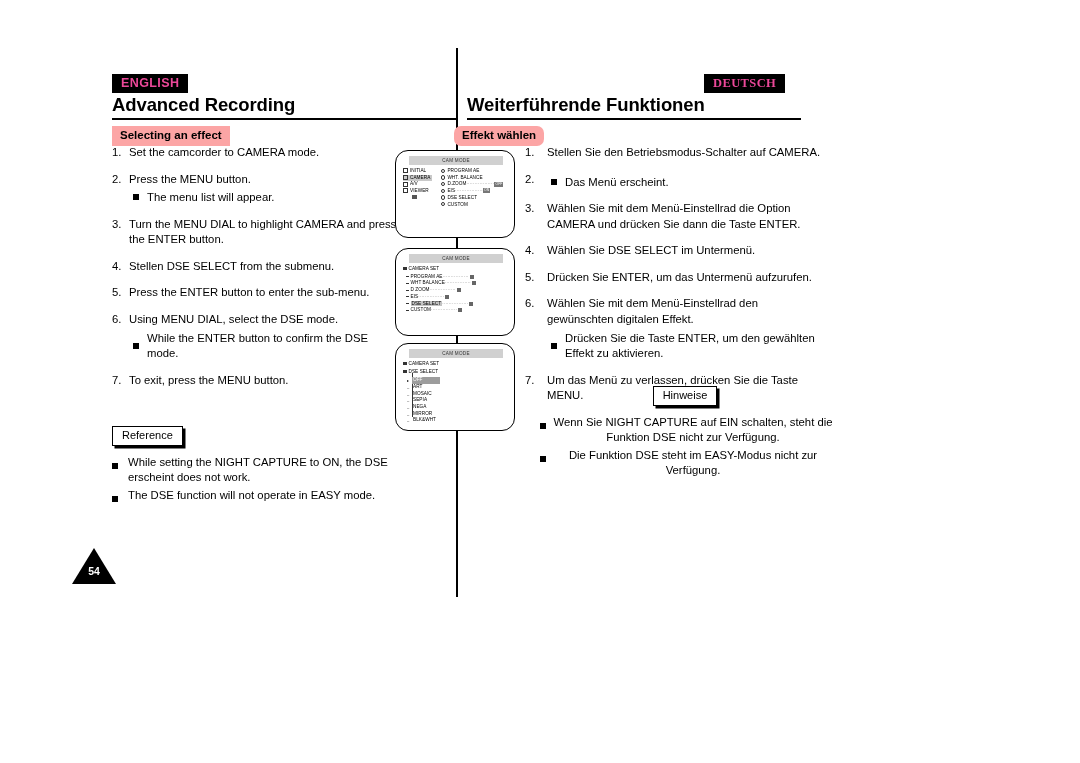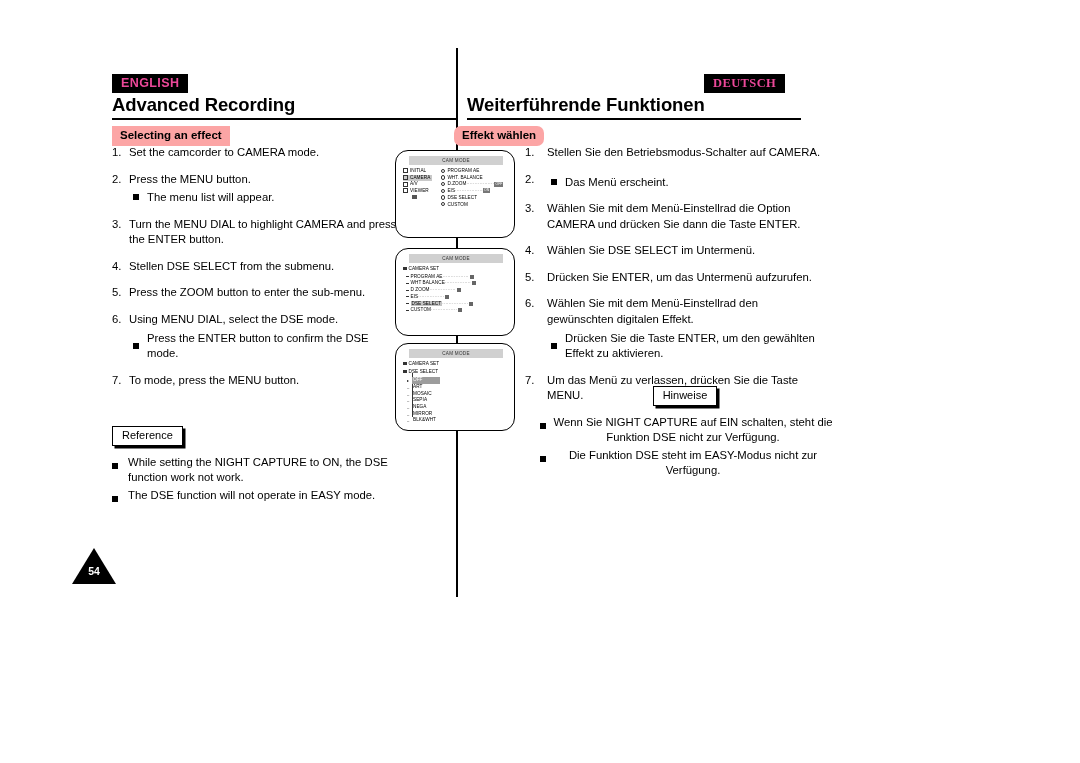--- a/index.html
+++ b/index.html
@@ -374,47 +374,47 @@
       </div>
       <div class="step">
         <div class="step-num">4.</div>
         <div class="step-body">
           <span class="step-text">Stellen DSE SELECT from the submenu.</span>
         </div>
       </div>
       <div class="step">
         <div class="step-num">5.</div>
         <div class="step-body">
-          <span class="step-text">Press the ZOOM button to enter the sub-menu.</span>
+          <span class="step-text">Press the ENTER button to enter the sub-menu.</span>
         </div>
       </div>
       <div class="step">
         <div class="step-num">6.</div>
         <div class="step-body">
           <span class="step-text">Using MENU DIAL, select the DSE mode.</span>
           <div class="sub">
             <span class="sub-bullet"><i></i></span>
-            <span class="sub-text">Press the ENTER button to confirm the DSE mode.</span>
+            <span class="sub-text">While the ENTER button to confirm the DSE mode.</span>
           </div>
         </div>
       </div>
       <div class="step">
         <div class="step-num">7.</div>
         <div class="step-body">
-          <span class="step-text">To mode, press the MENU button.</span>
+          <span class="step-text">To exit, press the MENU button.</span>
         </div>
       </div>
     </div>
 
   <div class="note-block note-en">
     <div class="note-label">Reference</div>
     <div id="notes-en">
         <div class="note-item">
           <span class="note-bullet"><i></i></span>
-          <span class="note-text">While setting the NIGHT CAPTURE to ON, the DSE function work not work.</span>
+          <span class="note-text">While setting the NIGHT CAPTURE to ON, the DSE erscheint does not work.</span>
         </div>
         <div class="note-item">
           <span class="note-bullet"><i></i></span>
           <span class="note-text">The DSE function will not operate in EASY mode.</span>
         </div>
       </div>
   </div>
 
   <div class="lang-tag lang-de">DEUTSCH</div>
   <div class="chapter-title title-de">Weiterführende Funktionen</div>

